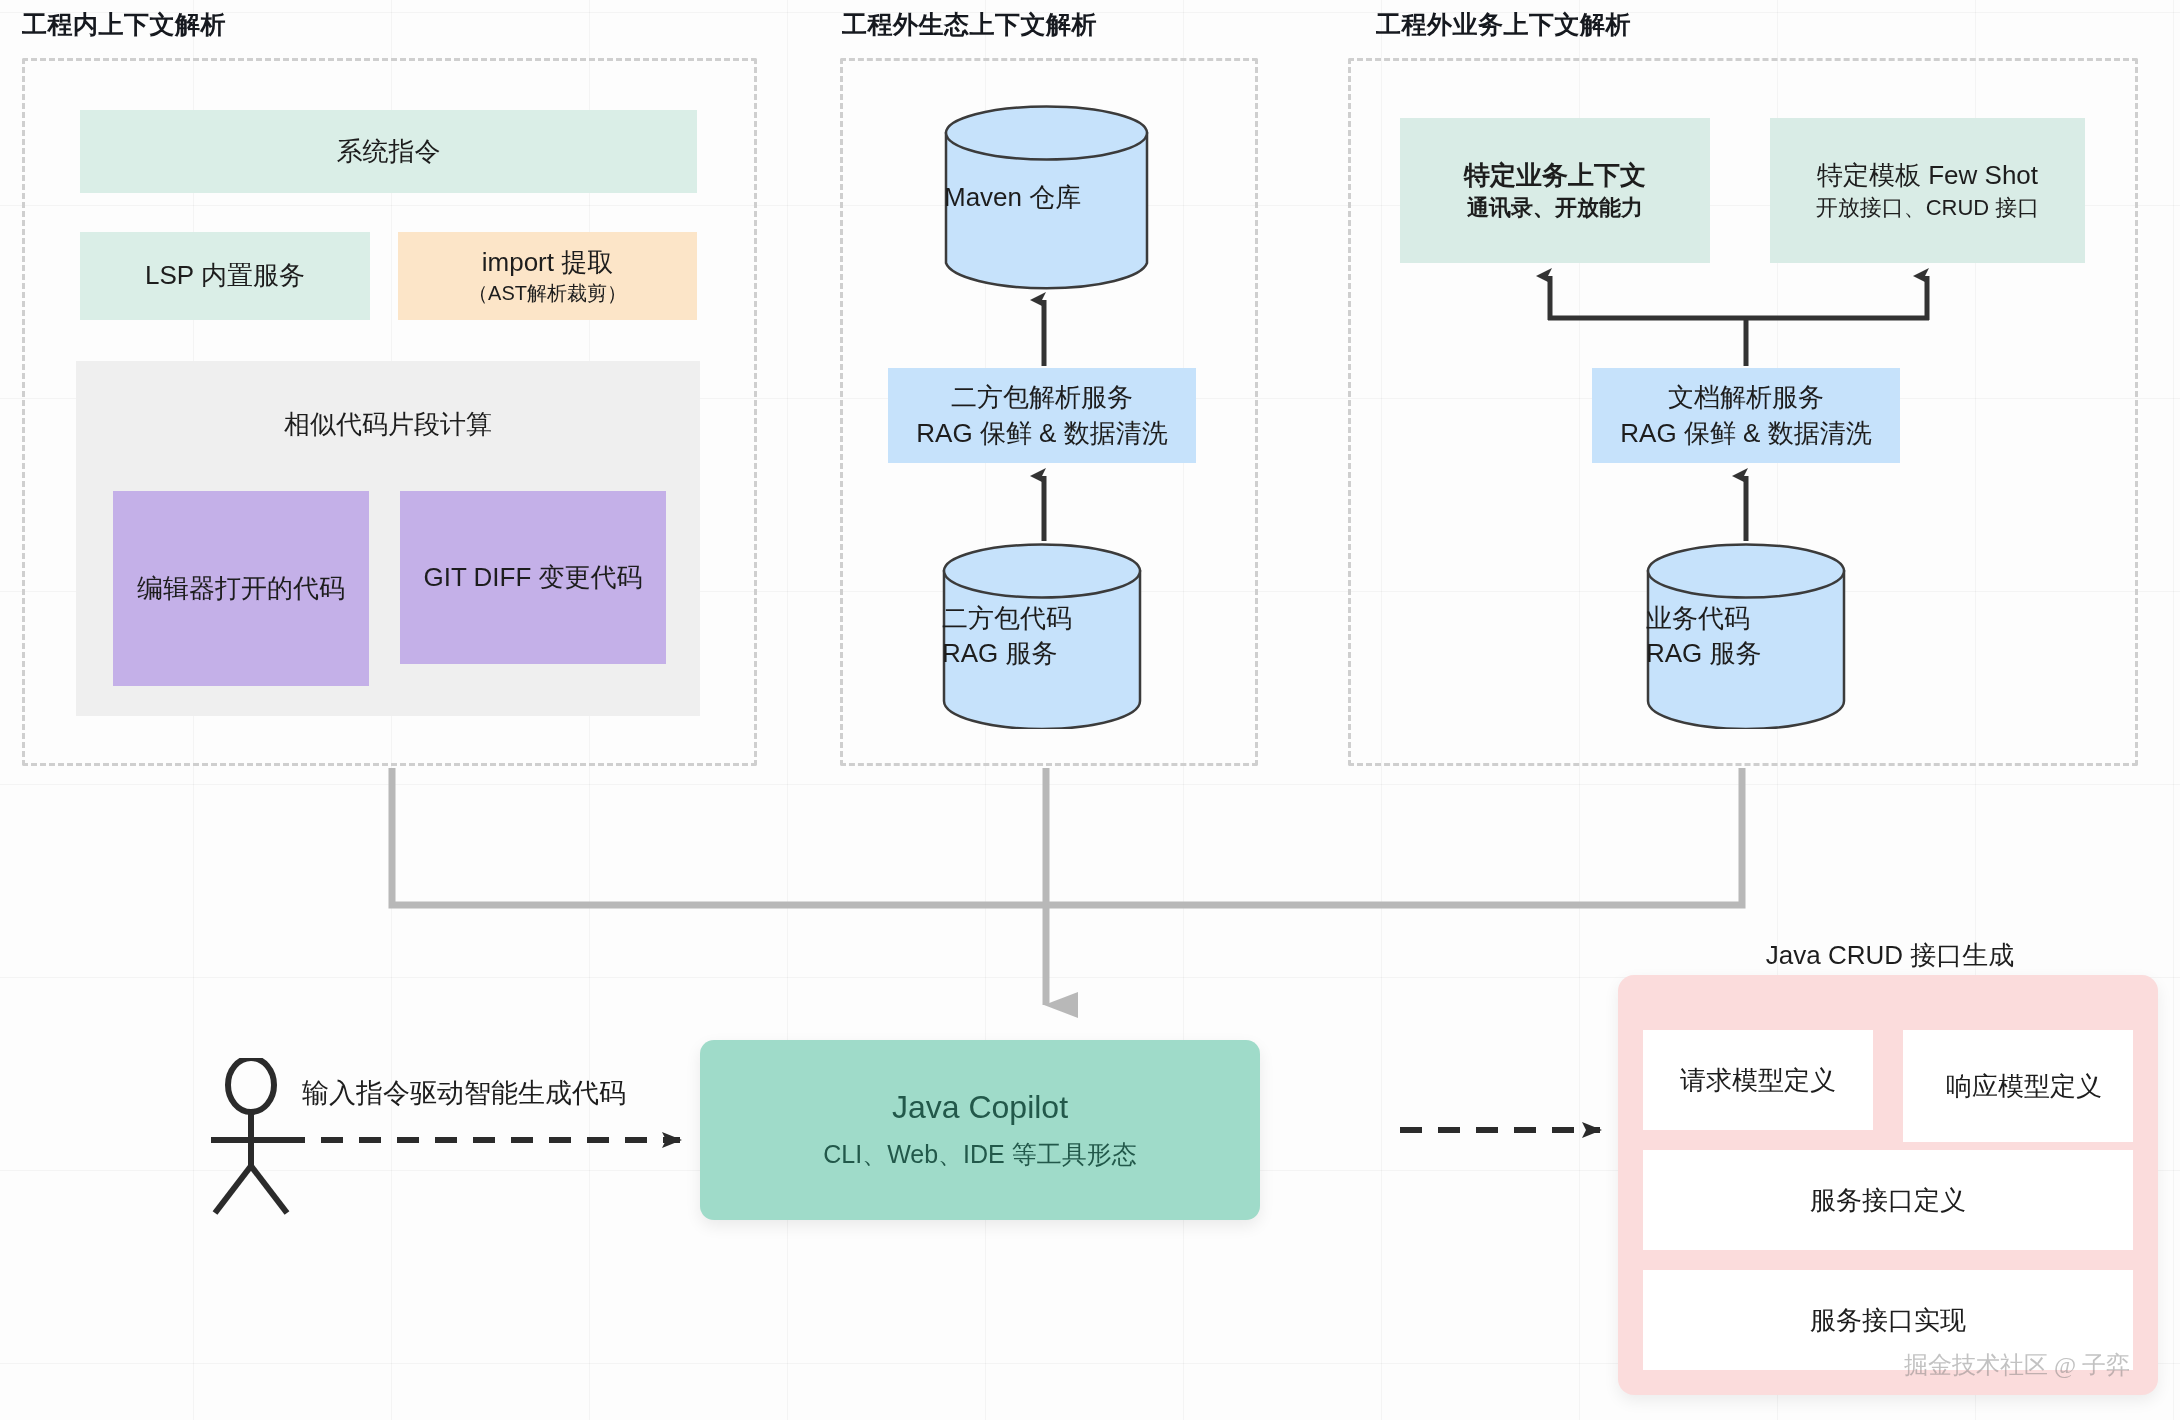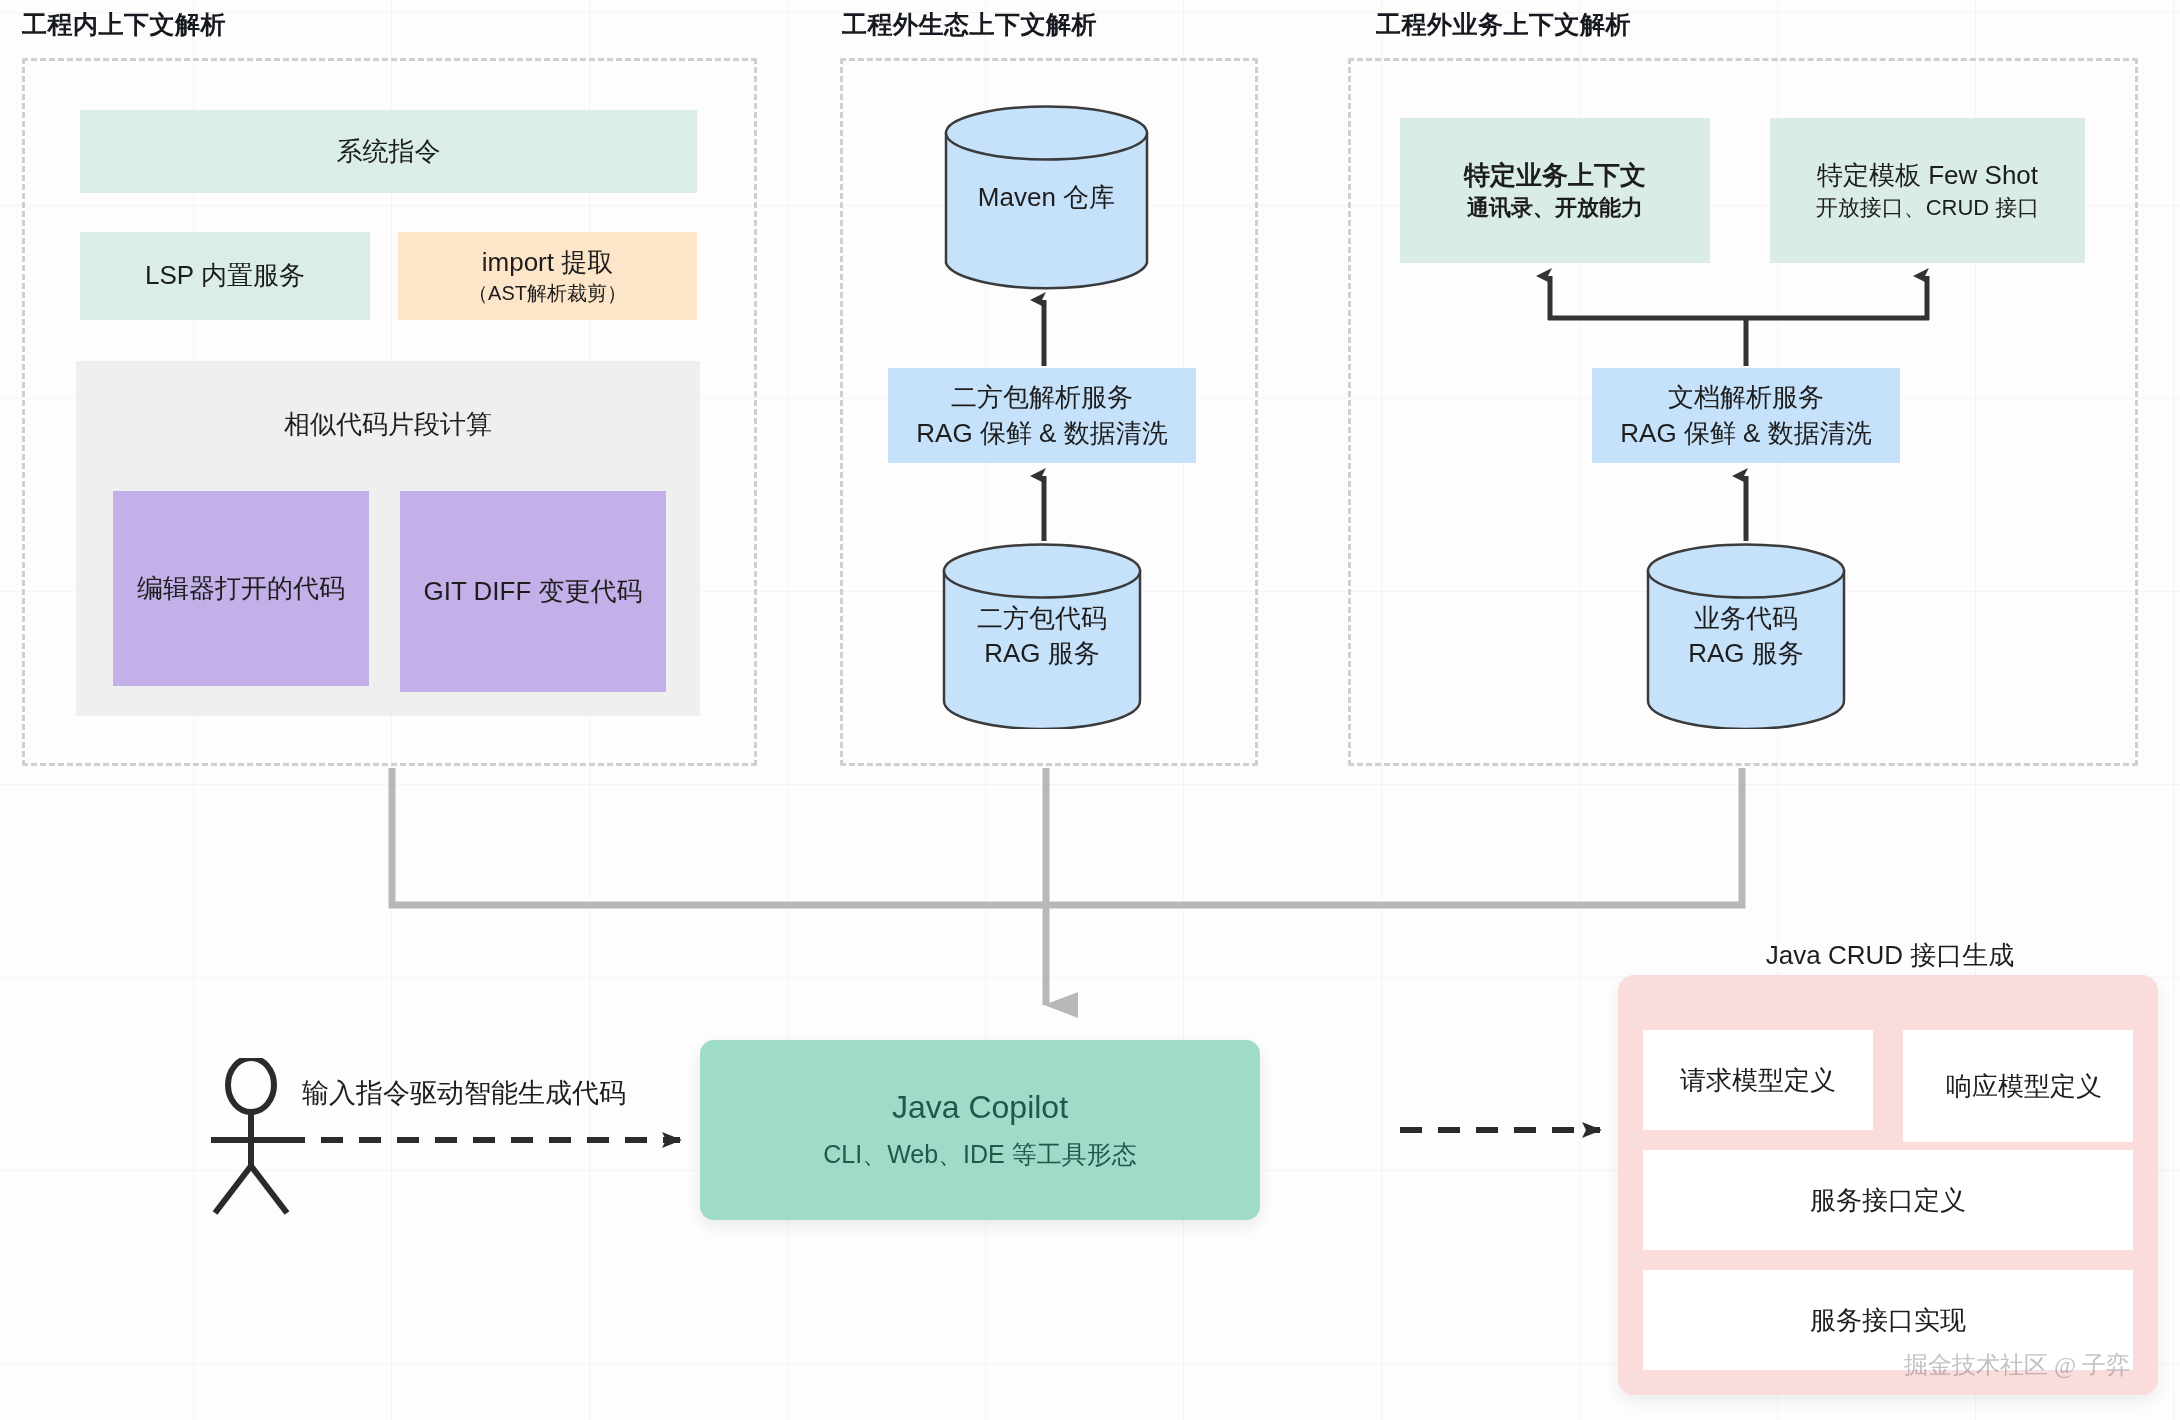--- a/index.html
+++ b/index.html
@@ -51,21 +51,21 @@
   .greybox{background:#efefef;}
   .lilac{background:#c4b0e8;}
   .sky{background:#c6e2fb;}
 
   
   .cyl{position:absolute;}
   .cyl svg{display:block;}
   .cyl .cyl-label{
     position:absolute;left:0;right:0;top:50%;
     transform:translateY(-50%);
-    text-align:center;line-height:1.35;
+    line-height:1.35;
     color:#1d1d1d;pointer-events:none;
   }
   .cyl .cyl-label .t1{font-size:26px;display:block;}
 
   
   .copilot{
     background:#9fdbc9;border-radius:14px;
     display:flex;flex-direction:column;
     align-items:center;justify-content:center;
     box-shadow:0 6px 16px rgba(0,0,0,.08);
@@ -130,21 +130,21 @@
     <span class="small">（AST解析裁剪）</span>
   </div>
 
   <div class="abs greybox" style="left:76px;top:361px;width:624px;height:355px;text-decoration:underline;">
     <div class="abs node" style="left:0;top:40px;width:624px;height:48px;">
       <span class="t1">相似代码片段计算</span>
     </div>
     <div class="abs node lilac" style="left:37px;top:130px;width:256px;height:195px;">
       <span class="t1">编辑器打开的代码</span>
     </div>
-    <div class="abs node lilac" style="left:324px;top:130px;width:266px;height:201px;">
+    <div class="abs node lilac" style="left:324px;top:130px;width:266px;height:173px;">
       <span class="t1">GIT DIFF 变更代码</span>
     </div>
   </div>
 
   <div class="cyl" style="left:944px;top:105px;width:205px;height:186px;">
     <svg width="205" height="186" viewBox="0 0 205 186">
       <path d="M2,28 L2,158 A101,28 0 0 0 203,158 L203,28 Z" fill="#c6e2fb" stroke="#3b3b3b" stroke-width="2.5"></path>
       <ellipse cx="102.5" cy="28" rx="100.5" ry="26.5" fill="#c6e2fb" stroke="#3b3b3b" stroke-width="2.5"></ellipse>
     </svg>
     <div class="cyl-label">

